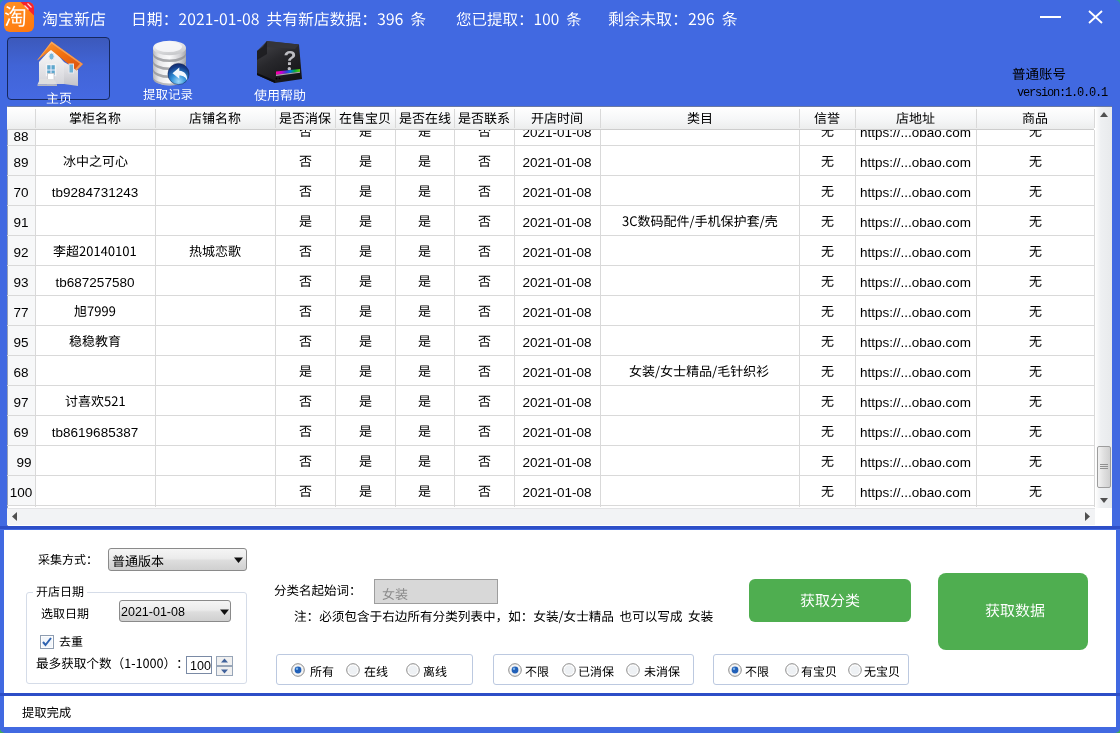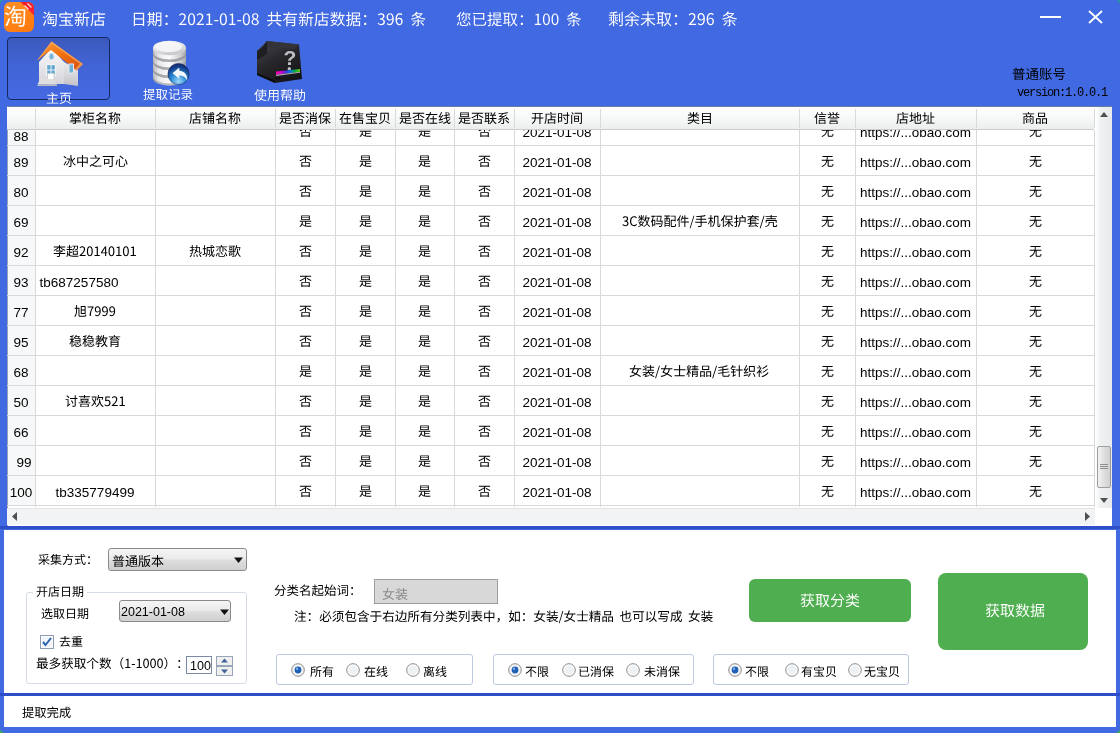--- a/index.html
+++ b/index.html
@@ -532,21 +532,22 @@
             <use href="#g66"></use>
           </g>
         </svg>
         <div class="ct" style="left:855px;top:146px;width:121px">https://...obao.com</div>
         <svg class="pt" style="left:1028.5px;top:165.9px" width="1" height="1">
           <g fill="#000000" transform="scale(0.013000,-0.013000)">
             <use href="#g66"></use>
           </g>
         </svg>
         <div style="position:absolute;left:7px;top:175px;width:1087px;height:1px;background:#d9d9d9"></div>
-        <div class="ct" style="left:7px;top:176px;width:28px">80</div>
+        <div class="ct" style="left:7px;top:176px;width:28px">70</div>
+        <div class="ct" style="left:35px;top:176px;width:120px">tb9284731243</div>
         <svg class="pt" style="left:298.5px;top:195.9px" width="1" height="1">
           <g fill="#000000" transform="scale(0.013000,-0.013000)">
             <use href="#g46"></use>
           </g>
         </svg>
         <svg class="pt" style="left:358.5px;top:195.9px" width="1" height="1">
           <g fill="#000000" transform="scale(0.013000,-0.013000)">
             <use href="#g45"></use>
           </g>
         </svg>
@@ -566,21 +567,21 @@
             <use href="#g66"></use>
           </g>
         </svg>
         <div class="ct" style="left:855px;top:176px;width:121px">https://...obao.com</div>
         <svg class="pt" style="left:1028.5px;top:195.9px" width="1" height="1">
           <g fill="#000000" transform="scale(0.013000,-0.013000)">
             <use href="#g66"></use>
           </g>
         </svg>
         <div style="position:absolute;left:7px;top:205px;width:1087px;height:1px;background:#d9d9d9"></div>
-        <div class="ct" style="left:7px;top:206px;width:28px">69</div>
+        <div class="ct" style="left:7px;top:206px;width:28px">91</div>
         <svg class="pt" style="left:298.5px;top:225.9px" width="1" height="1">
           <g fill="#000000" transform="scale(0.013000,-0.013000)">
             <use href="#g45"></use>
           </g>
         </svg>
         <svg class="pt" style="left:358.5px;top:225.9px" width="1" height="1">
           <g fill="#000000" transform="scale(0.013000,-0.013000)">
             <use href="#g45"></use>
           </g>
         </svg>
@@ -675,21 +676,21 @@
           </g>
         </svg>
         <div class="ct" style="left:855px;top:236px;width:121px">https://...obao.com</div>
         <svg class="pt" style="left:1028.5px;top:255.9px" width="1" height="1">
           <g fill="#000000" transform="scale(0.013000,-0.013000)">
             <use href="#g66"></use>
           </g>
         </svg>
         <div style="position:absolute;left:7px;top:265px;width:1087px;height:1px;background:#d9d9d9"></div>
         <div class="ct" style="left:7px;top:266px;width:28px">93</div>
-        <div class="ct" style="left:19px;top:266px;width:120px">tb687257580</div>
+        <div class="ct" style="left:35px;top:266px;width:120px">tb687257580</div>
         <svg class="pt" style="left:298.5px;top:285.9px" width="1" height="1">
           <g fill="#000000" transform="scale(0.013000,-0.013000)">
             <use href="#g46"></use>
           </g>
         </svg>
         <svg class="pt" style="left:358.5px;top:285.9px" width="1" height="1">
           <g fill="#000000" transform="scale(0.013000,-0.013000)">
             <use href="#g45"></use>
           </g>
         </svg>
@@ -844,21 +845,21 @@
             <use href="#g66"></use>
           </g>
         </svg>
         <div class="ct" style="left:855px;top:356px;width:121px">https://...obao.com</div>
         <svg class="pt" style="left:1028.5px;top:375.9px" width="1" height="1">
           <g fill="#000000" transform="scale(0.013000,-0.013000)">
             <use href="#g66"></use>
           </g>
         </svg>
         <div style="position:absolute;left:7px;top:385px;width:1087px;height:1px;background:#d9d9d9"></div>
-        <div class="ct" style="left:7px;top:386px;width:28px">50</div>
+        <div class="ct" style="left:7px;top:386px;width:28px">97</div>
         <svg class="pt" style="left:64.6775px;top:405.9px" width="1" height="1">
           <g fill="#000000" transform="scale(0.013000,-0.013000)">
             <use href="#g102"></use>
             <use href="#g103" x="1000"></use>
             <use href="#g104" x="2000"></use>
             <use href="#g105" x="3000"></use>
             <use href="#g7" x="3555"></use>
             <use href="#g9" x="4110"></use>
           </g>
         </svg>
@@ -888,21 +889,22 @@
             <use href="#g66"></use>
           </g>
         </svg>
         <div class="ct" style="left:855px;top:386px;width:121px">https://...obao.com</div>
         <svg class="pt" style="left:1028.5px;top:405.9px" width="1" height="1">
           <g fill="#000000" transform="scale(0.013000,-0.013000)">
             <use href="#g66"></use>
           </g>
         </svg>
         <div style="position:absolute;left:7px;top:415px;width:1087px;height:1px;background:#d9d9d9"></div>
-        <div class="ct" style="left:7px;top:416px;width:28px">66</div>
+        <div class="ct" style="left:7px;top:416px;width:28px">69</div>
+        <div class="ct" style="left:35px;top:416px;width:120px">tb8619685387</div>
         <svg class="pt" style="left:298.5px;top:435.9px" width="1" height="1">
           <g fill="#000000" transform="scale(0.013000,-0.013000)">
             <use href="#g46"></use>
           </g>
         </svg>
         <svg class="pt" style="left:358.5px;top:435.9px" width="1" height="1">
           <g fill="#000000" transform="scale(0.013000,-0.013000)">
             <use href="#g45"></use>
           </g>
         </svg>
@@ -957,21 +959,20 @@
           </g>
         </svg>
         <div class="ct" style="left:855px;top:446px;width:121px">https://...obao.com</div>
         <svg class="pt" style="left:1028.5px;top:465.9px" width="1" height="1">
           <g fill="#000000" transform="scale(0.013000,-0.013000)">
             <use href="#g66"></use>
           </g>
         </svg>
         <div style="position:absolute;left:7px;top:475px;width:1087px;height:1px;background:#d9d9d9"></div>
         <div class="ct" style="left:7px;top:476px;width:28px">100</div>
-        <div class="ct" style="left:35px;top:476px;width:120px">tb335779499</div>
         <svg class="pt" style="left:298.5px;top:495.9px" width="1" height="1">
           <g fill="#000000" transform="scale(0.013000,-0.013000)">
             <use href="#g46"></use>
           </g>
         </svg>
         <svg class="pt" style="left:358.5px;top:495.9px" width="1" height="1">
           <g fill="#000000" transform="scale(0.013000,-0.013000)">
             <use href="#g45"></use>
           </g>
         </svg>

